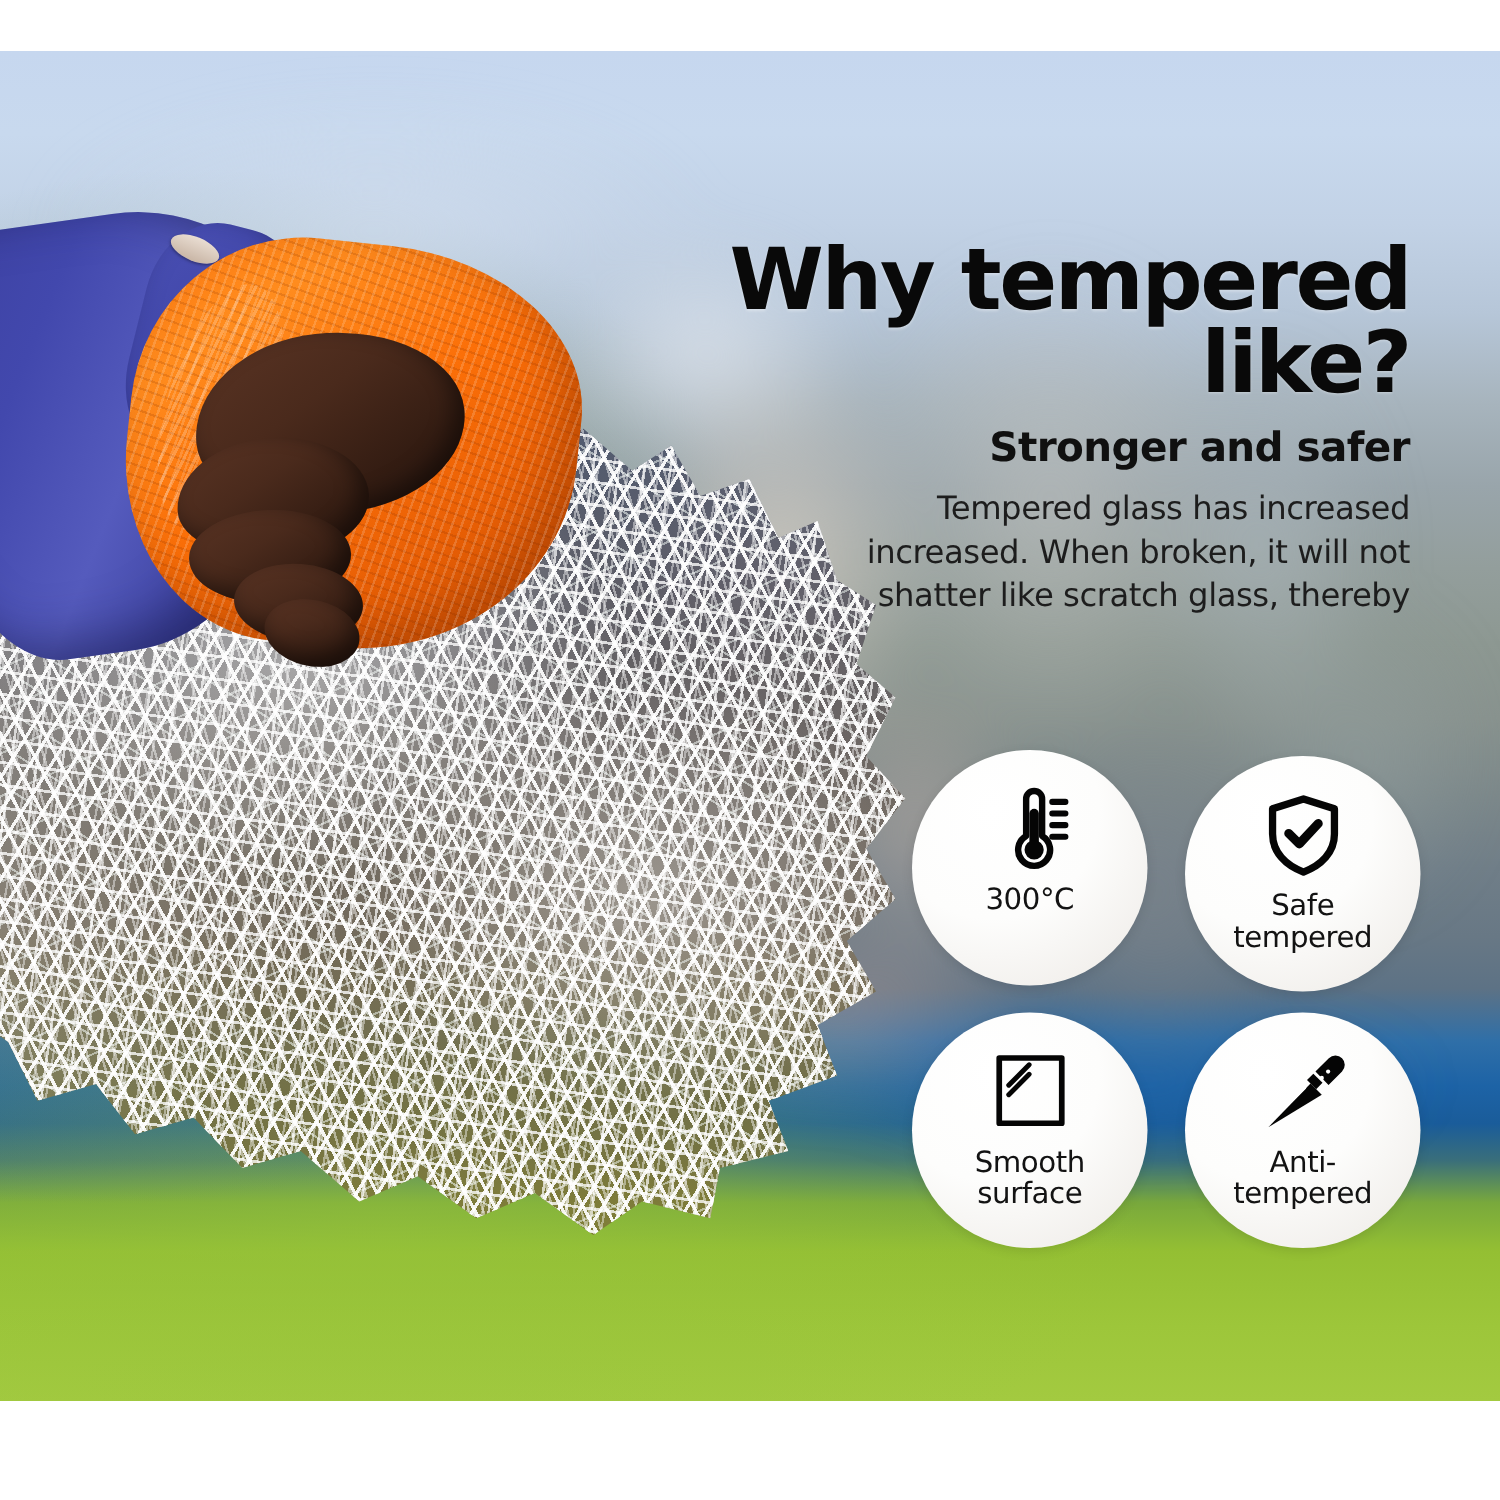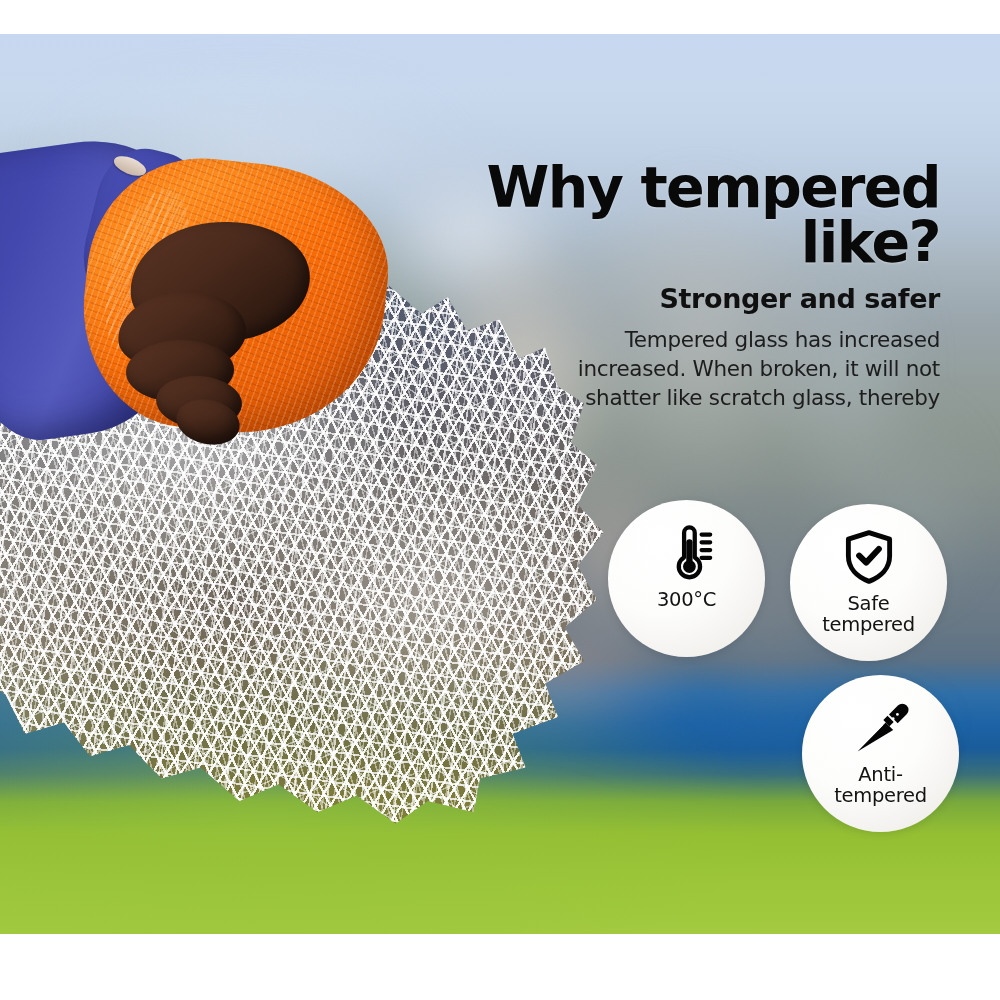--- a/index.html
+++ b/index.html
@@ -278,21 +278,21 @@
     background:
       radial-gradient(circle at 34% 26%, #ffffff 0%, #fdfdfc 46%, #f3f1ee 78%, #e9e6e1 100%);
     box-shadow:0 2px 8px rgba(0,0,0,.10);
     display:flex; flex-direction:column;
     align-items:center; justify-content:flex-start;
     padding-top:22px;
   }
   .badge.b1 { left:0px;   top:0px;   }
   .badge.b2 { left:182px; top:4px;   }
   .badge.b3 { left:0px;   top:175px; }
-  .badge.b4 { left:194px; top:175px; }
+  .badge.b4 { left:182px; top:175px; }
 
   .badge .icon { height:62px; display:flex; align-items:center; justify-content:center; }
   .badge .icon svg { display:block; }
   .badge .cap {
     margin-top:6px;
     font-family:"DejaVu Sans", sans-serif;
     font-size:19.5px;
     line-height:1.07;
     letter-spacing:-.3px;
     color:#131313;
@@ -371,20 +371,33 @@
             <path d="M32 6 54 13v18c0 13-9.4 22.3-22 27C19.4 53.3 10 44 10 31V13Z"></path>
             <path d="M21.5 30.5 29 38l13.5-14.5" stroke-width="6.4"></path>
           </svg>
         </div>
         <div class="cap">
           <span>Safe</span>
           <span>tempered</span>
         </div>
       </div>
 
+      <div class="badge b3">
+        <div class="icon">
+          <svg width="58" height="58" viewBox="0 0 64 64" fill="none" stroke="#050505" stroke-width="4.2" stroke-linecap="round" stroke-linejoin="round">
+            <rect x="9" y="7" width="46" height="48"></rect>
+            <path d="M16 27 31 12" stroke-width="3.6"></path>
+            <path d="M16 34 31 19" stroke-width="3.6"></path>
+          </svg>
+        </div>
+        <div class="cap">
+          <span>Smooth</span>
+          <span>surface</span>
+        </div>
+      </div>
 
       <div class="badge b4">
         <div class="icon">
           <svg width="60" height="60" viewBox="0 0 64 64" fill="none">
 
             <path d="M7 57 37 26l8 8Z" fill="#050505"></path>
             <path d="M13 49 33 29" stroke="#ffffff" stroke-width="1.9" stroke-linecap="round"></path>
 
             <path d="M34.5 23.5 41 30l4.5-4.5L39 19Z" fill="#050505"></path>
 

